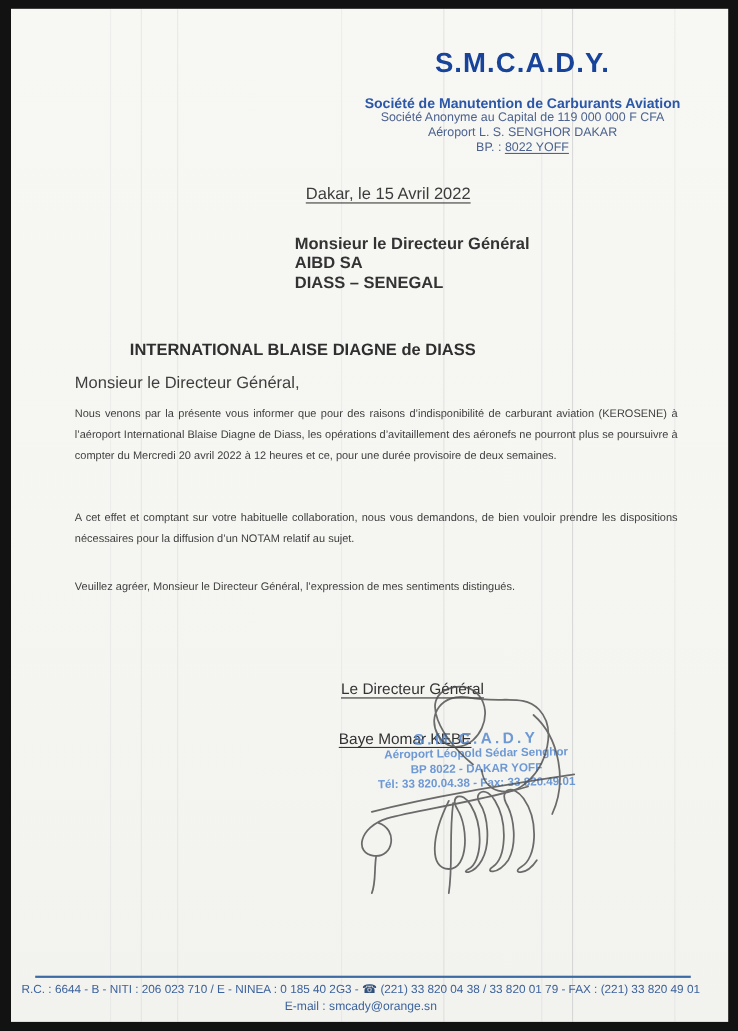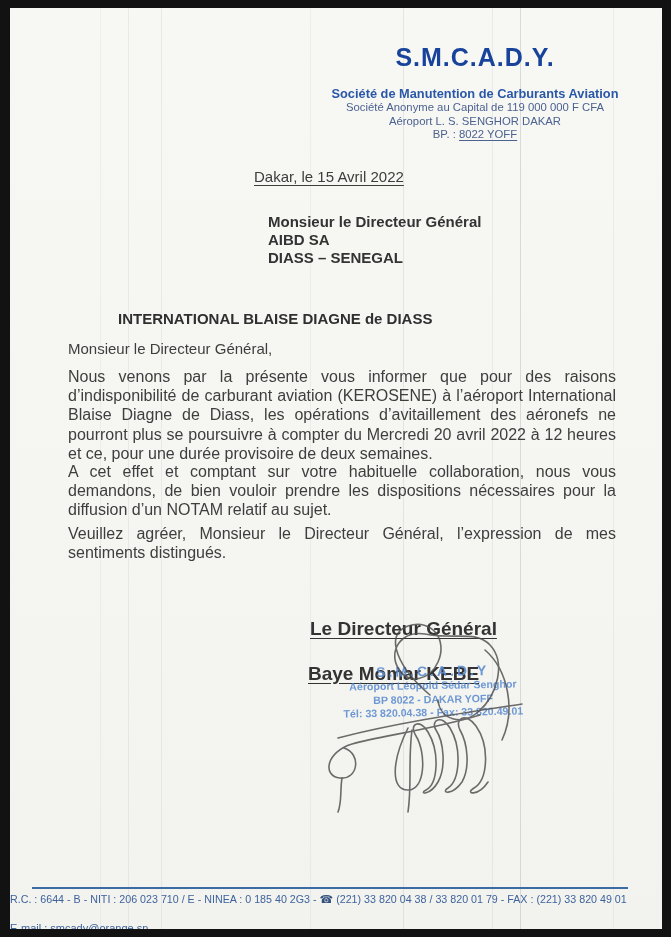--- a/index.html
+++ b/index.html
@@ -21,33 +21,33 @@
     color:#17439b;font-weight:bold;font-size:25px;letter-spacing:1px;line-height:34px;
   }
   .blue-sub{color:#2b57a8;font-weight:bold;font-size:12.8px;line-height:15px;margin-top:12px;}
   .hdr-small{color:#4c628f;font-size:11.3px;line-height:13.6px;font-weight:500;}
   .hdr-block{text-align:center;}
   .bp-underline{text-decoration:underline;text-underline-offset:2px;}
   .date{font-size:15px;color:#3c3c3c;text-decoration:underline;text-underline-offset:3px;}
   .recipient{font-size:15px;font-weight:bold;color:#333;line-height:18px;}
   .subject{font-size:15px;font-weight:bold;color:#2f2f2f;}
   .subject .obj{text-decoration:underline;text-underline-offset:2px;}
-  .bodytext{font-size:16px;color:#3e3e3e;line-height:19.2px;text-align:justify;width:548px;}
+  .bodytext{font-size:10px;color:#3e3e3e;line-height:19.2px;text-align:justify;width:548px;}
   .salutation{font-size:15px;color:#3e3e3e;}
-  .sig-role,.sig-name{font-size:19px;font-weight:bold;color:#333;
+  .sig-role,.sig-name{font-size:14px;font-weight:normal;color:#333;
     text-decoration:underline;text-underline-offset:3px;}
   .stamp{
     width:230px;text-align:center;color:#5b8cd0;opacity:.88;transform:rotate(-1deg);
   }
   .stamp-title{font-size:14px;font-weight:bold;letter-spacing:3px;line-height:15px;}
   .stamp-line{font-size:10.6px;font-weight:bold;line-height:13.5px;}
   .footer-rule{position:absolute;height:2px;background:#3c6ba3;}
-  .footer-line{position:absolute;width:636px;text-align:left;color:#3d639c;}
+  .footer-line{position:absolute;width:636px;text-align:center;color:#3d639c;}
   .footer-1{font-size:10.7px;font-weight:500;}
-  .footer-2{font-size:11px;font-weight:500;margin-top:13px;}
+  .footer-2{font-size:11px;font-weight:500;}
   .phone-glyph{font-size:11px;color:#31517c;}
   svg.sig{position:absolute;overflow:visible;}
 </style>
 </head>
 <body>
 
 <div class="paper">
 
   <div class="crease" style="left:90px;background:rgba(110,120,135,0.06);"></div>
   <div class="crease" style="left:118px;background:rgba(110,120,135,0.10);"></div>
@@ -59,21 +59,21 @@
   <div class="crease" style="left:603px;background:rgba(110,120,135,0.08);"></div>
 
   <div class="abs hdr-block" style="left:312px;top:32px;width:306px;">
     <div class="blue-title">S.M.C.A.D.Y.</div>
     <div class="blue-sub">Société de Manutention de Carburants Aviation</div>
     <div class="hdr-small">Société Anonyme au Capital de 119 000 000 F CFA</div>
     <div class="hdr-small">Aéroport L. S. SENGHOR DAKAR</div>
     <div class="hdr-small"><span>BP. : </span><span class="bp-underline">8022 YOFF</span></div>
   </div>
 
-  <div class="abs date" style="left:244px;top:160px;">Dakar, le 15 Avril 2022</div>
+  <div class="abs date" style="left:268px;top:160px;">Dakar, le 15 Avril 2022</div>
 
   <div class="abs recipient" style="left:258px;top:205px;">
     <div>Monsieur le Directeur Général</div>
     <div>AIBD SA</div>
     <div>DIASS – SENEGAL</div>
   </div>
 
   <div class="abs subject" style="left:108px;top:302px;">INTERNATIONAL BLAISE DIAGNE de DIASS</div>
 
   <div class="abs salutation" style="left:58px;top:332px;">Monsieur le Directeur Général,</div>

